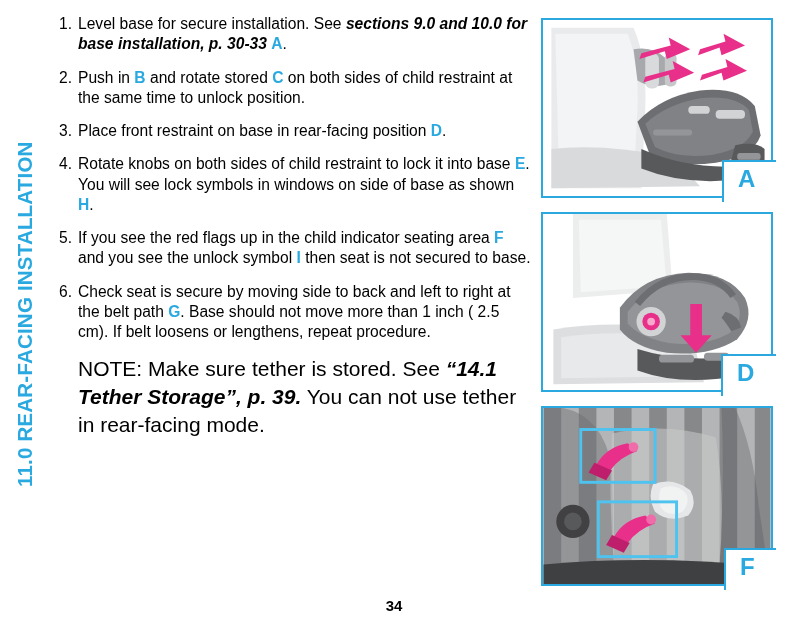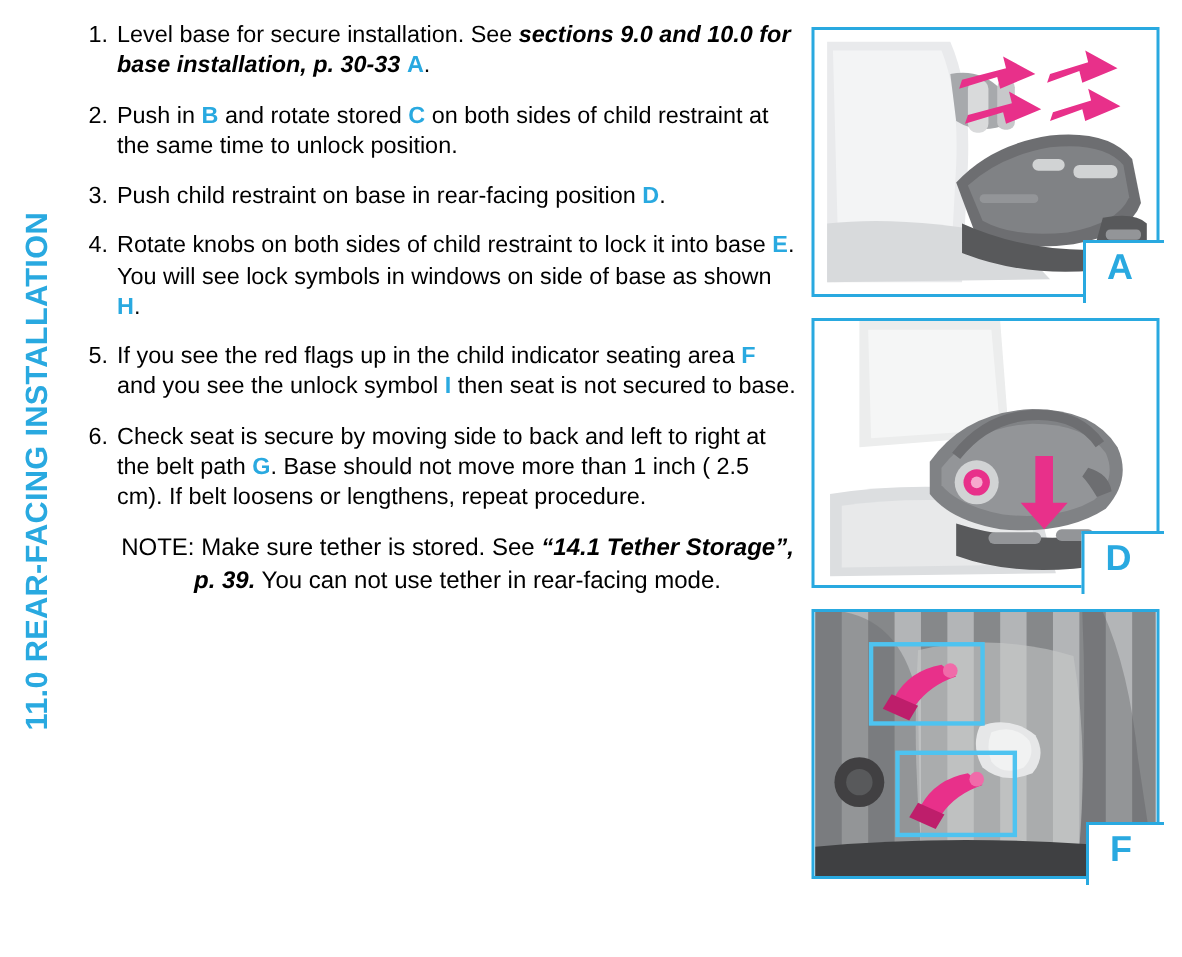--- a/index.html
+++ b/index.html
@@ -72,25 +72,24 @@
     font-weight: bold;
   }
   .bold {
     font-weight: normal;
   }
   .bolditalic {
     font-weight: bold;
     font-style: italic;
   }
   .note {
-    font-size: 16px;
+    font-size: 21px;
     line-height: 1.32;
     margin-bottom: 13px;
     margin-left: 26px;
-    text-align: center;
   }
   .note-2 {
     margin-top: 18px;
   }
 
   
   .folio {
     position: absolute;
     left: 0;
     top: 597px;
@@ -153,40 +152,41 @@
         <div class="item">
           <div class="num">1.</div>
           <div class="txt"><span>Level base for secure installation. </span><span class="bold">See </span><span class="bolditalic">sections 9.0 and 10.0 for base installation, p. 30-33 </span><span class="blue">A</span><span>.</span></div>
         </div>
         <div class="item">
           <div class="num">2.</div>
           <div class="txt"><span>Push in </span><span class="blue">B</span><span> and rotate stored </span><span class="blue">C</span><span> on both sides of child restraint at the same time to unlock position.</span></div>
         </div>
         <div class="item">
           <div class="num">3.</div>
-          <div class="txt"><span>Push child restraint on base in rear-facing position </span><span class="blue">D</span><span>.</span></div>
+          <div class="txt"><span>Place front restraint on base in rear-facing position </span><span class="blue">D</span><span>.</span></div>
         </div>
         <div class="item">
           <div class="num">4.</div>
           <div class="txt"><span>Rotate knobs on both sides of child restraint to lock it into base </span><span class="blue">E</span><span>.  You will see lock symbols in windows on side of base as shown </span><span class="blue">H</span><span>.</span></div>
         </div>
         <div class="item">
           <div class="num">5.</div>
           <div class="txt"><span>If you see the red flags up in the child indicator seating area </span><span class="blue">F</span><span> and you see the unlock symbol </span><span class="blue">I</span><span> then seat is not secured to base.</span></div>
         </div>
         <div class="item">
           <div class="num">6.</div>
           <div class="txt"><span>Check seat is secure by moving side to back and left to right at the belt path </span><span class="blue">G</span><span>. Base should not move more than 1 inch ( 2.5 cm). If belt loosens or lengthens, repeat procedure.</span></div>
         </div>
       </div>
     <div id="notes-host">
         <div class="note"><span class="bold">NOTE: Make sure tether is stored.  See </span><span class="bolditalic">“14.1 Tether Storage”, p. 39.</span><span>  You can not use tether in rear-facing mode.</span></div>
       </div>
   </div>
 
+  <div class="folio">34</div>
 
   <div class="panel panel-a">
     <svg class="fig-svg" viewBox="0 0 232 180" xmlns="http://www.w3.org/2000/svg">
       <rect x="0" y="0" width="232" height="180" fill="#ffffff"></rect>
 
       <path d="M8 8 L92 8 Q106 40 104 92 L100 172 L8 172 Z" fill="#e9eaec"></path>
       <path d="M12 14 L86 14 Q98 44 96 92 L92 166 L16 166 Z" fill="#f3f4f5"></path>
 
       <path d="M8 132 Q60 126 132 140 L160 170 L8 172 Z" fill="#d8dadc"></path>
 

